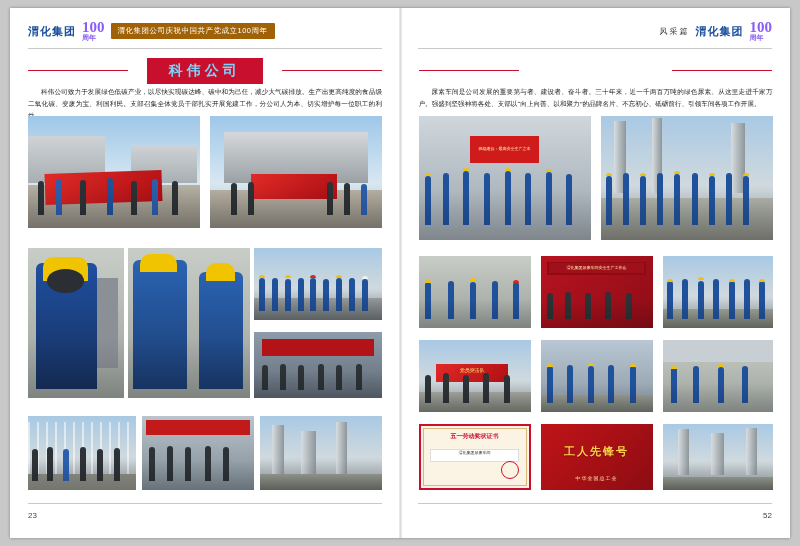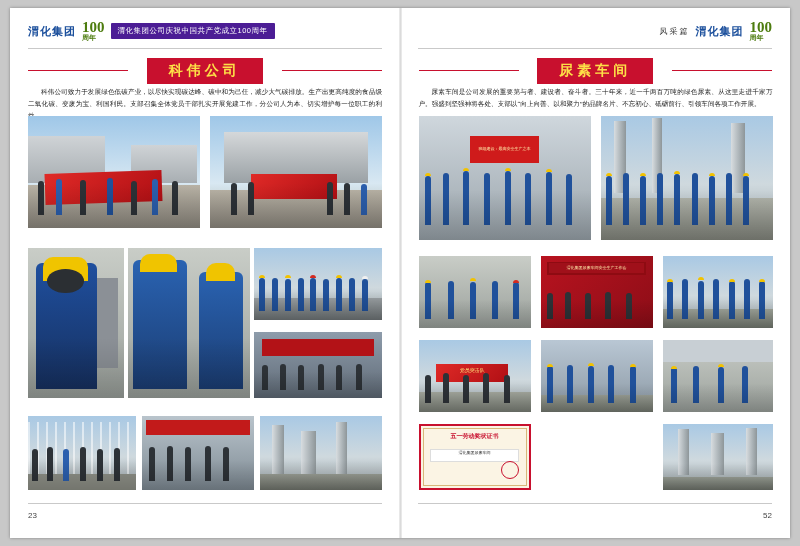--- a/index.html
+++ b/index.html
@@ -24,37 +24,37 @@
 
   
   .runhead{position:absolute;top:12px;height:22px;display:flex;align-items:center;gap:6px;}
   .runhead.l{left:18px;}
   .runhead.r{right:18px;flex-direction:row-reverse;}
   .logo-text{
     font-size:11px;font-weight:bold;color:#1b4f9c;letter-spacing:1px;
     font-family:"Liberation Serif","DejaVu Serif",serif;
   }
   .logo-100{
-    display:inline-block;color:#4d7c0f;font-weight:bold;font-size:15px;
+    display:inline-block;color:#8b5cf6;font-weight:bold;font-size:15px;
     font-family:"Liberation Serif","DejaVu Serif",serif;line-height:1;
   }
   .logo-100 .small{font-size:7px;display:block;letter-spacing:0;}
   .redbar{
-    background:#4c1d95;color:#fff;font-size:7.5px;padding:3px 7px;white-space:nowrap;
+    background:#a16207;color:#fff;font-size:7.5px;padding:3px 7px;white-space:nowrap;
     border-radius:1px;letter-spacing:.5px;
   }
   .rh-label{font-size:8px;color:#333;letter-spacing:2px;}
   .hr-line{position:absolute;top:40px;height:1px;background:#c9c9c9;}
   .hr-line.l{left:18px;width:354px;}
   .hr-line.r{right:18px;width:354px;}
 
   
   .sec-title{
     position:absolute;top:50px;left:50%;transform:translateX(-50%);
-    background:#c8102e;color:#fde047;font-size:14px;font-weight:bold;
+    background:#c8102e;color:#7dd3fc;font-size:14px;font-weight:bold;
     padding:4px 22px;letter-spacing:4px;
     font-family:Liberation Mono, monospace;
   }
   .title-rule{position:absolute;top:62px;height:1px;background:#c8102e;}
   .title-rule.a{left:18px;width:100px;}
   .title-rule.b{right:18px;width:100px;}
 
   
   .body-text{
     position:absolute;top:78px;left:18px;width:354px;
@@ -285,21 +285,20 @@
         <span>100</span>
         <span class="small">周年</span>
       </span>
       <span class="logo-text">渭化集团</span>
       <span class="rh-label">风采篇</span>
     </div>
     <div class="hr-line r"></div>
 
     <div class="title-rule a"></div>
     <div class="title-rule b"></div>
-    <div class="sec-title">尿素车间</div>
 
     <div class="body-text">尿素车间是公司发展的重要第与者、建设者、奋斗者。三十年来，近一千两百万吨的绿色尿素、从这里走进千家万户。强盛到坚强神将各处、支部以“向上向善、以和聚力”的品牌名片、不忘初心、砥砺前行、引领车间各项工作开展。</div>
 
     <div class="ph" style="left:18px;top:108px;width:172px;height:124px;">
       <div class="img">
         <div style="position:absolute;inset:0;background:linear-gradient(#cfd7dd,#9aa4ab);"></div>
         <div class="banner" style="left:30%;top:16%;width:40%;height:22%;">班组建设：最高安全生产之本</div>
         <div class="person p-blue2" style="left:4%;height:40%;"></div>
         <div class="person p-blue2" style="left:14%;height:42%;"></div>
         <div class="person p-blue2" style="left:26%;height:44%;"></div>
@@ -447,20 +446,29 @@
         <div class="cert"></div>
         <div class="cert-inner"></div>
         <div style="position:absolute;left:0;right:0;top:12%;text-align:center;color:#c8102e;font-size:6px;font-weight:bold;font-family:'Liberation Serif',serif;">五一劳动奖状证书</div>
         <div style="position:absolute;left:10%;right:10%;top:38%;height:16%;background:#fff;border:1px solid #ddd;"></div>
         <div style="position:absolute;left:12%;right:12%;top:40%;text-align:center;font-size:4px;color:#333;font-family:'Liberation Serif',serif;">渭化集团尿素车间</div>
         <div class="stamp"></div>
       </div>
 
     </div>
 
+    <div class="ph" style="left:140px;top:416px;width:112px;height:66px;">
+      <div class="img">
+        <div class="redplaque">
+          <div class="txt">工人先锋号</div>
+          <div class="sub">中华全国总工会</div>
+        </div>
+      </div>
+
+    </div>
 
     <div class="ph" style="left:262px;top:416px;width:110px;height:66px;">
       <div class="img">
         <div class="plantbg"></div>
         <div class="tower" style="left:14%;top:8%;width:10%;height:70%;"></div>
         <div class="tower" style="left:44%;top:14%;width:12%;height:64%;"></div>
         <div class="tower" style="right:14%;top:6%;width:10%;height:72%;"></div>
         <div class="ground" style="height:20%;background:linear-gradient(#9aa096,#6f746c);"></div>
         <div class="vgrad"></div>
       </div>

